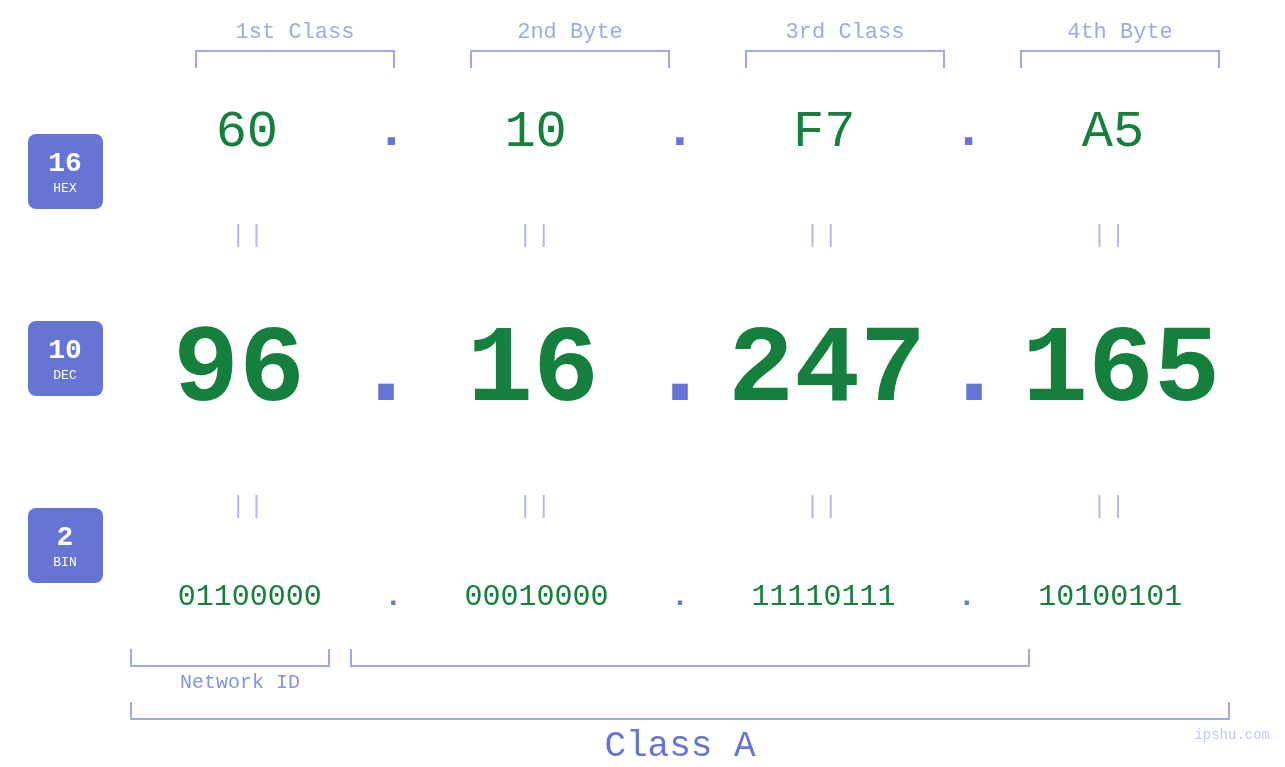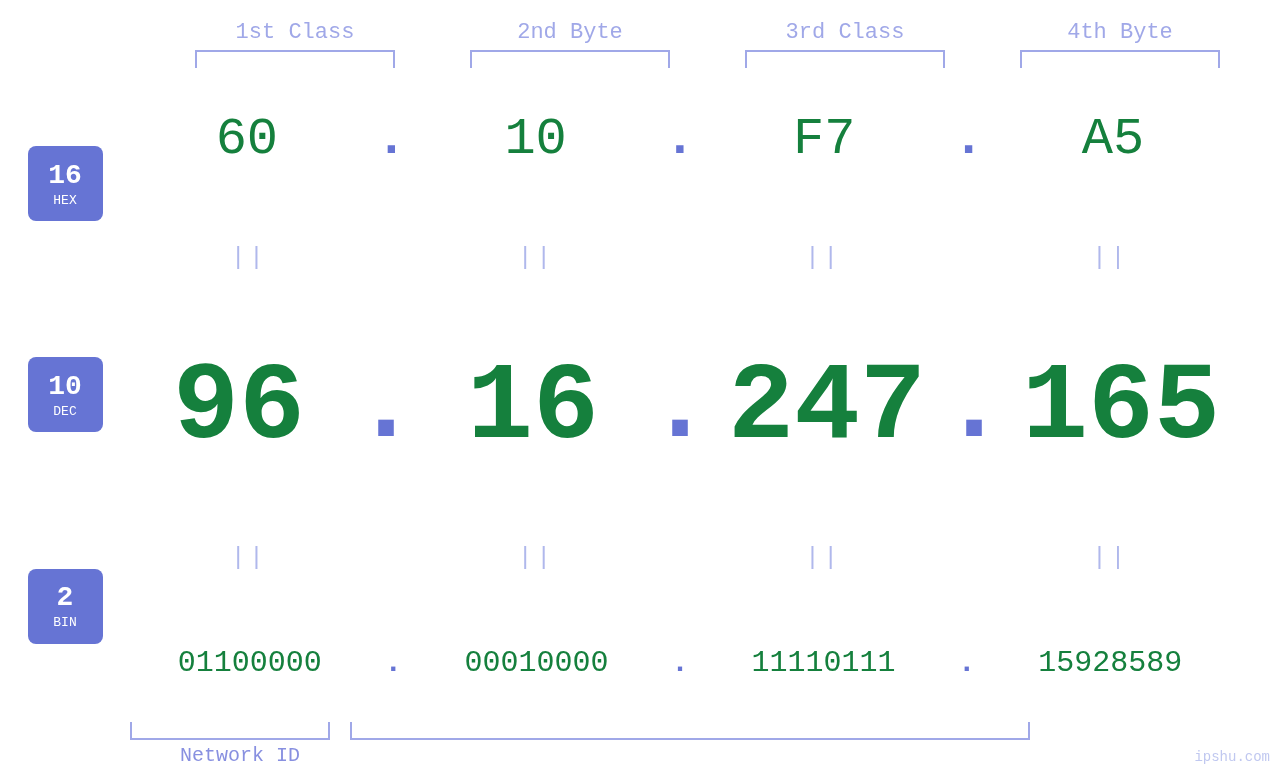--- a/index.html
+++ b/index.html
@@ -225,21 +225,21 @@
       text-align: center;
       color: #6674d4;
       font-size: 36px;
       font-family: 'Courier New', Courier, monospace;
       margin-top: 6px;
     }
 
     
     .watermark {
       position: absolute;
-      bottom: 2px;
+      bottom: 24px;
       right: 15px;
       color: #c0c8f0;
       font-size: 14px;
       font-family: 'Courier New', Courier, monospace;
     }
 
     
     .sep {
       color: #6674d4;
       font-family: 'Courier New', Courier, monospace;
@@ -349,38 +349,42 @@
         <span class="sep dot dot-bin">.</span>
         <div class="byte-cell">
           <span class="byte-value bin-value">00010000</span>
         </div>
         <span class="sep dot dot-bin">.</span>
         <div class="byte-cell">
           <span class="byte-value bin-value">11110111</span>
         </div>
         <span class="sep dot dot-bin">.</span>
         <div class="byte-cell">
-          <span class="byte-value bin-value">15928589</span>
+          <span class="byte-value bin-value">10100101</span>
         </div>
       </div>
 
     </div>
   </div>
 
   <div style="width:1285px; margin-top:0;">
 
     <div style="display:flex; width:1100px; margin-left:130px; align-items:flex-start;">
       <div class="bottom-bracket-network"></div>
       <div style="width:20px;"></div>
       <div class="bottom-bracket-host"></div>
     </div>
 
     <div class="labels-row">
       <div class="network-label">Network ID</div>
       <div style="width:20px;"></div>
     </div>
 
+    <div class="class-row">
+      <div class="class-bracket-line"></div>
+      <div class="class-label">Class A</div>
+    </div>
 
   </div>
 
   <div class="watermark">ipshu.com</div>
 
 </div>
 
 </body></html>

